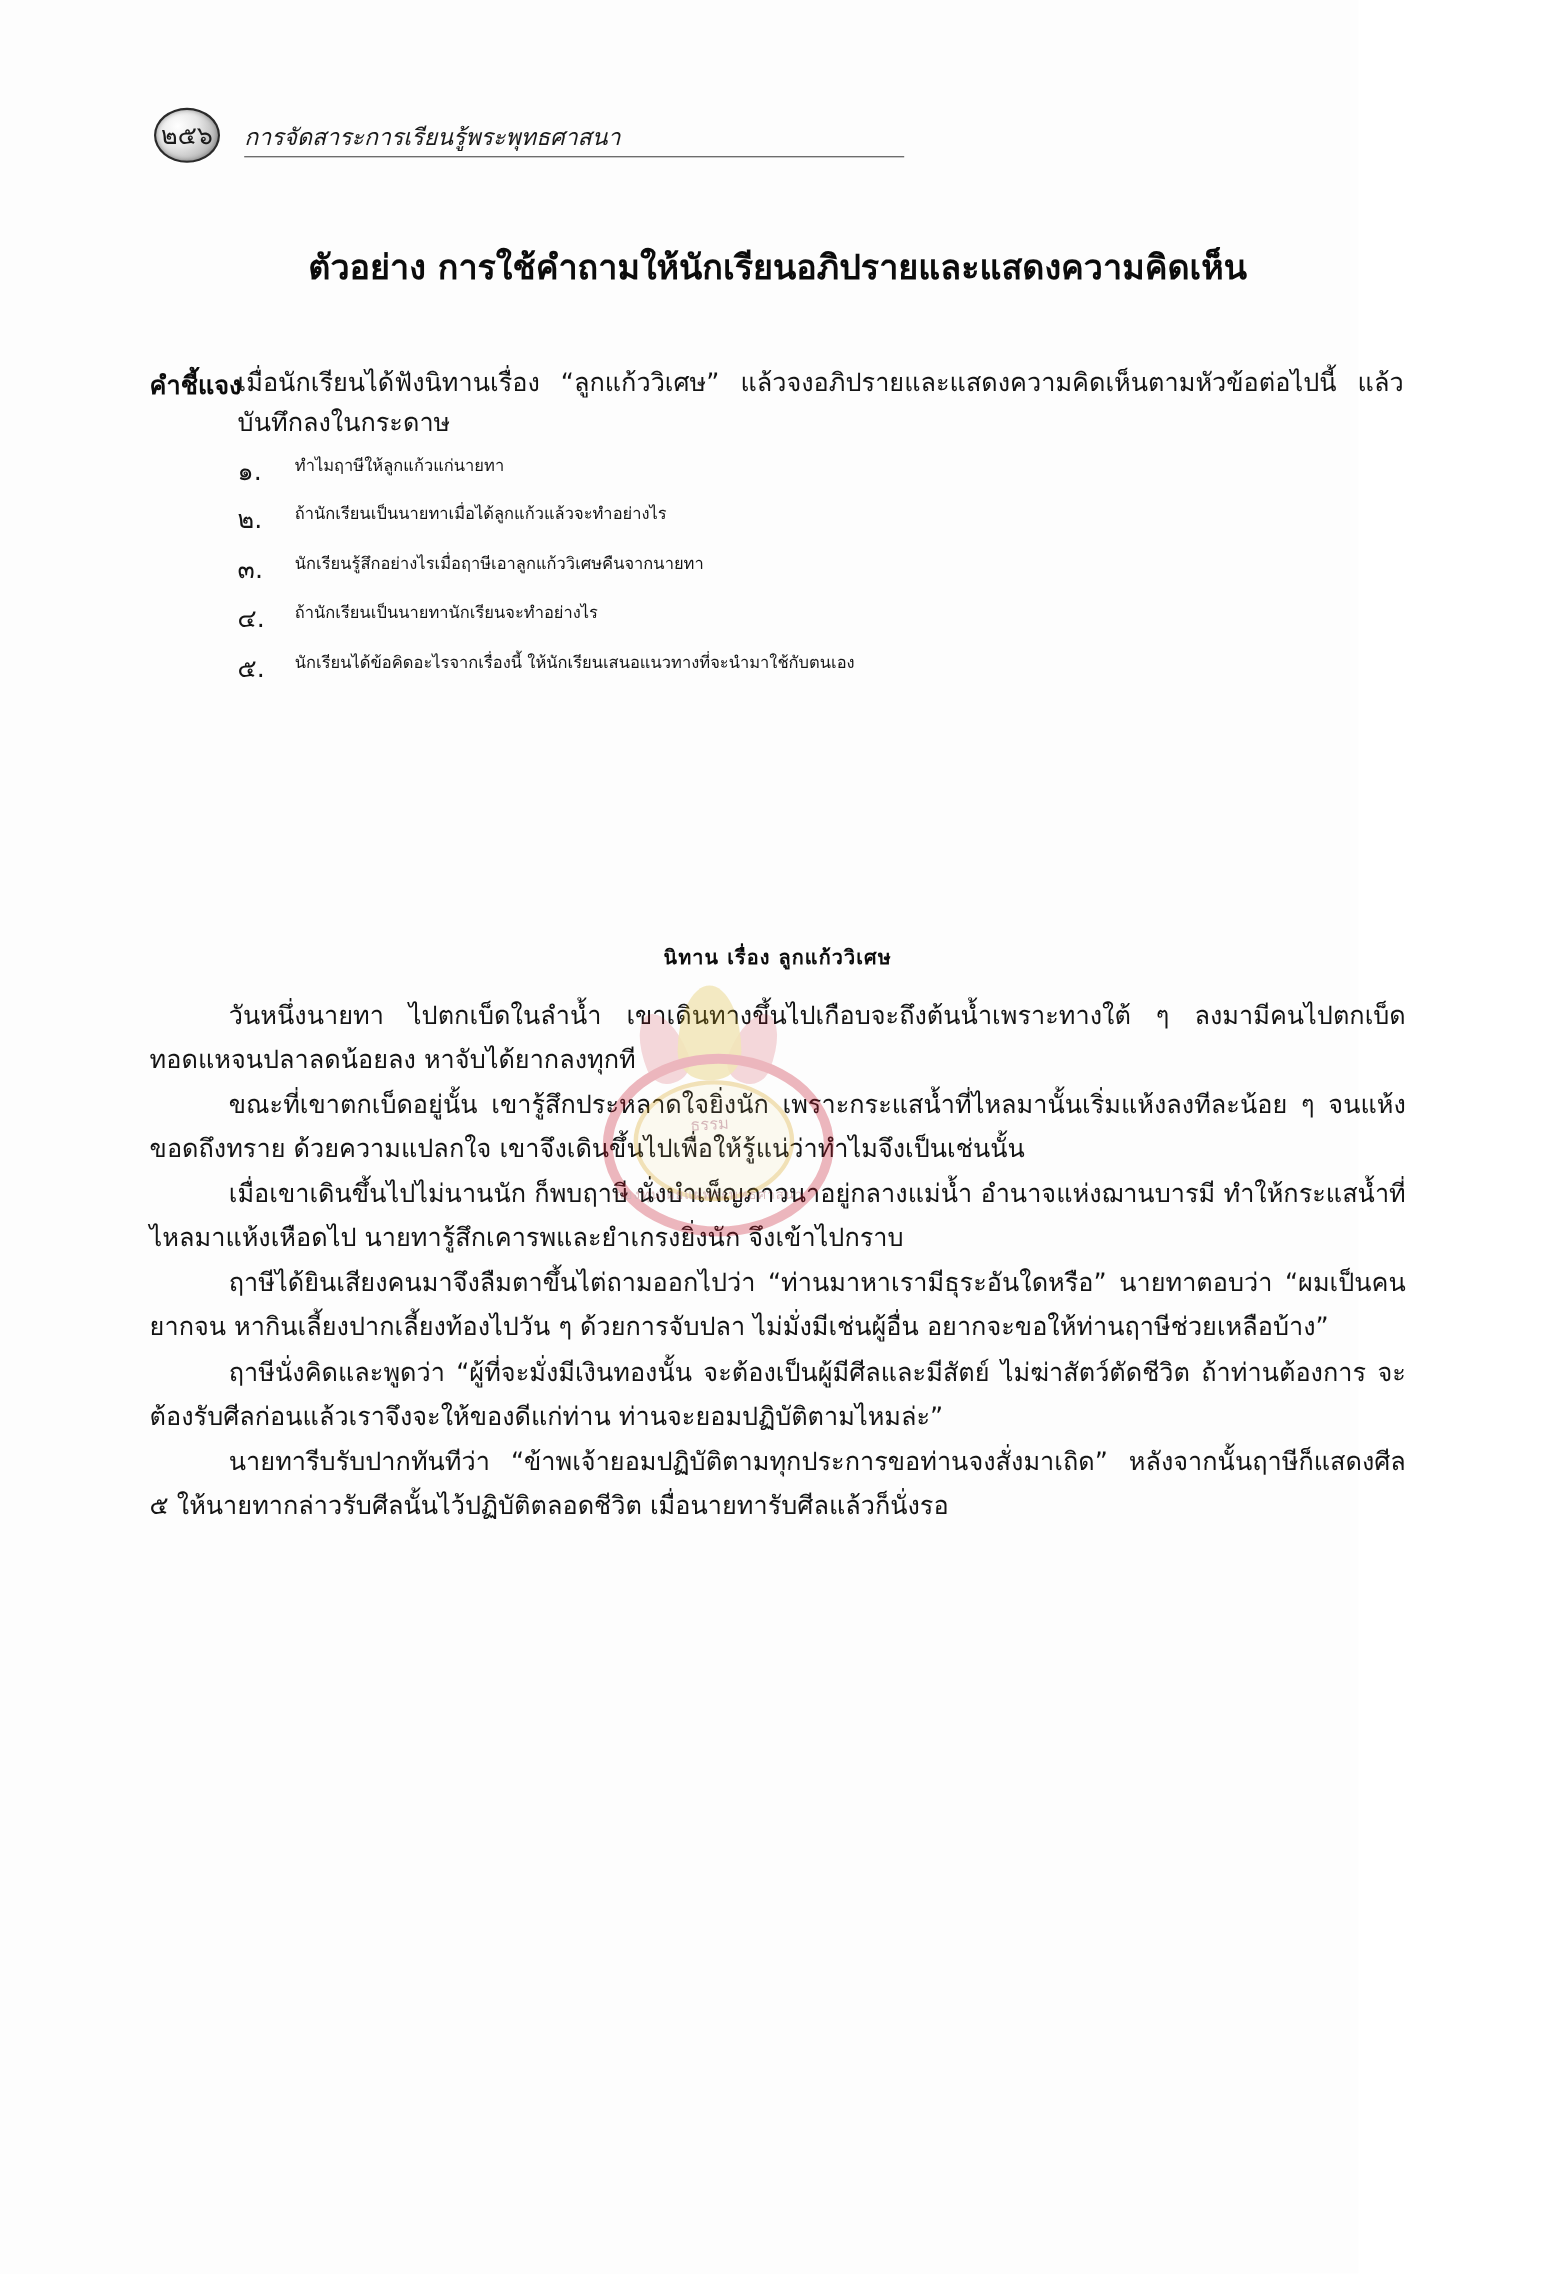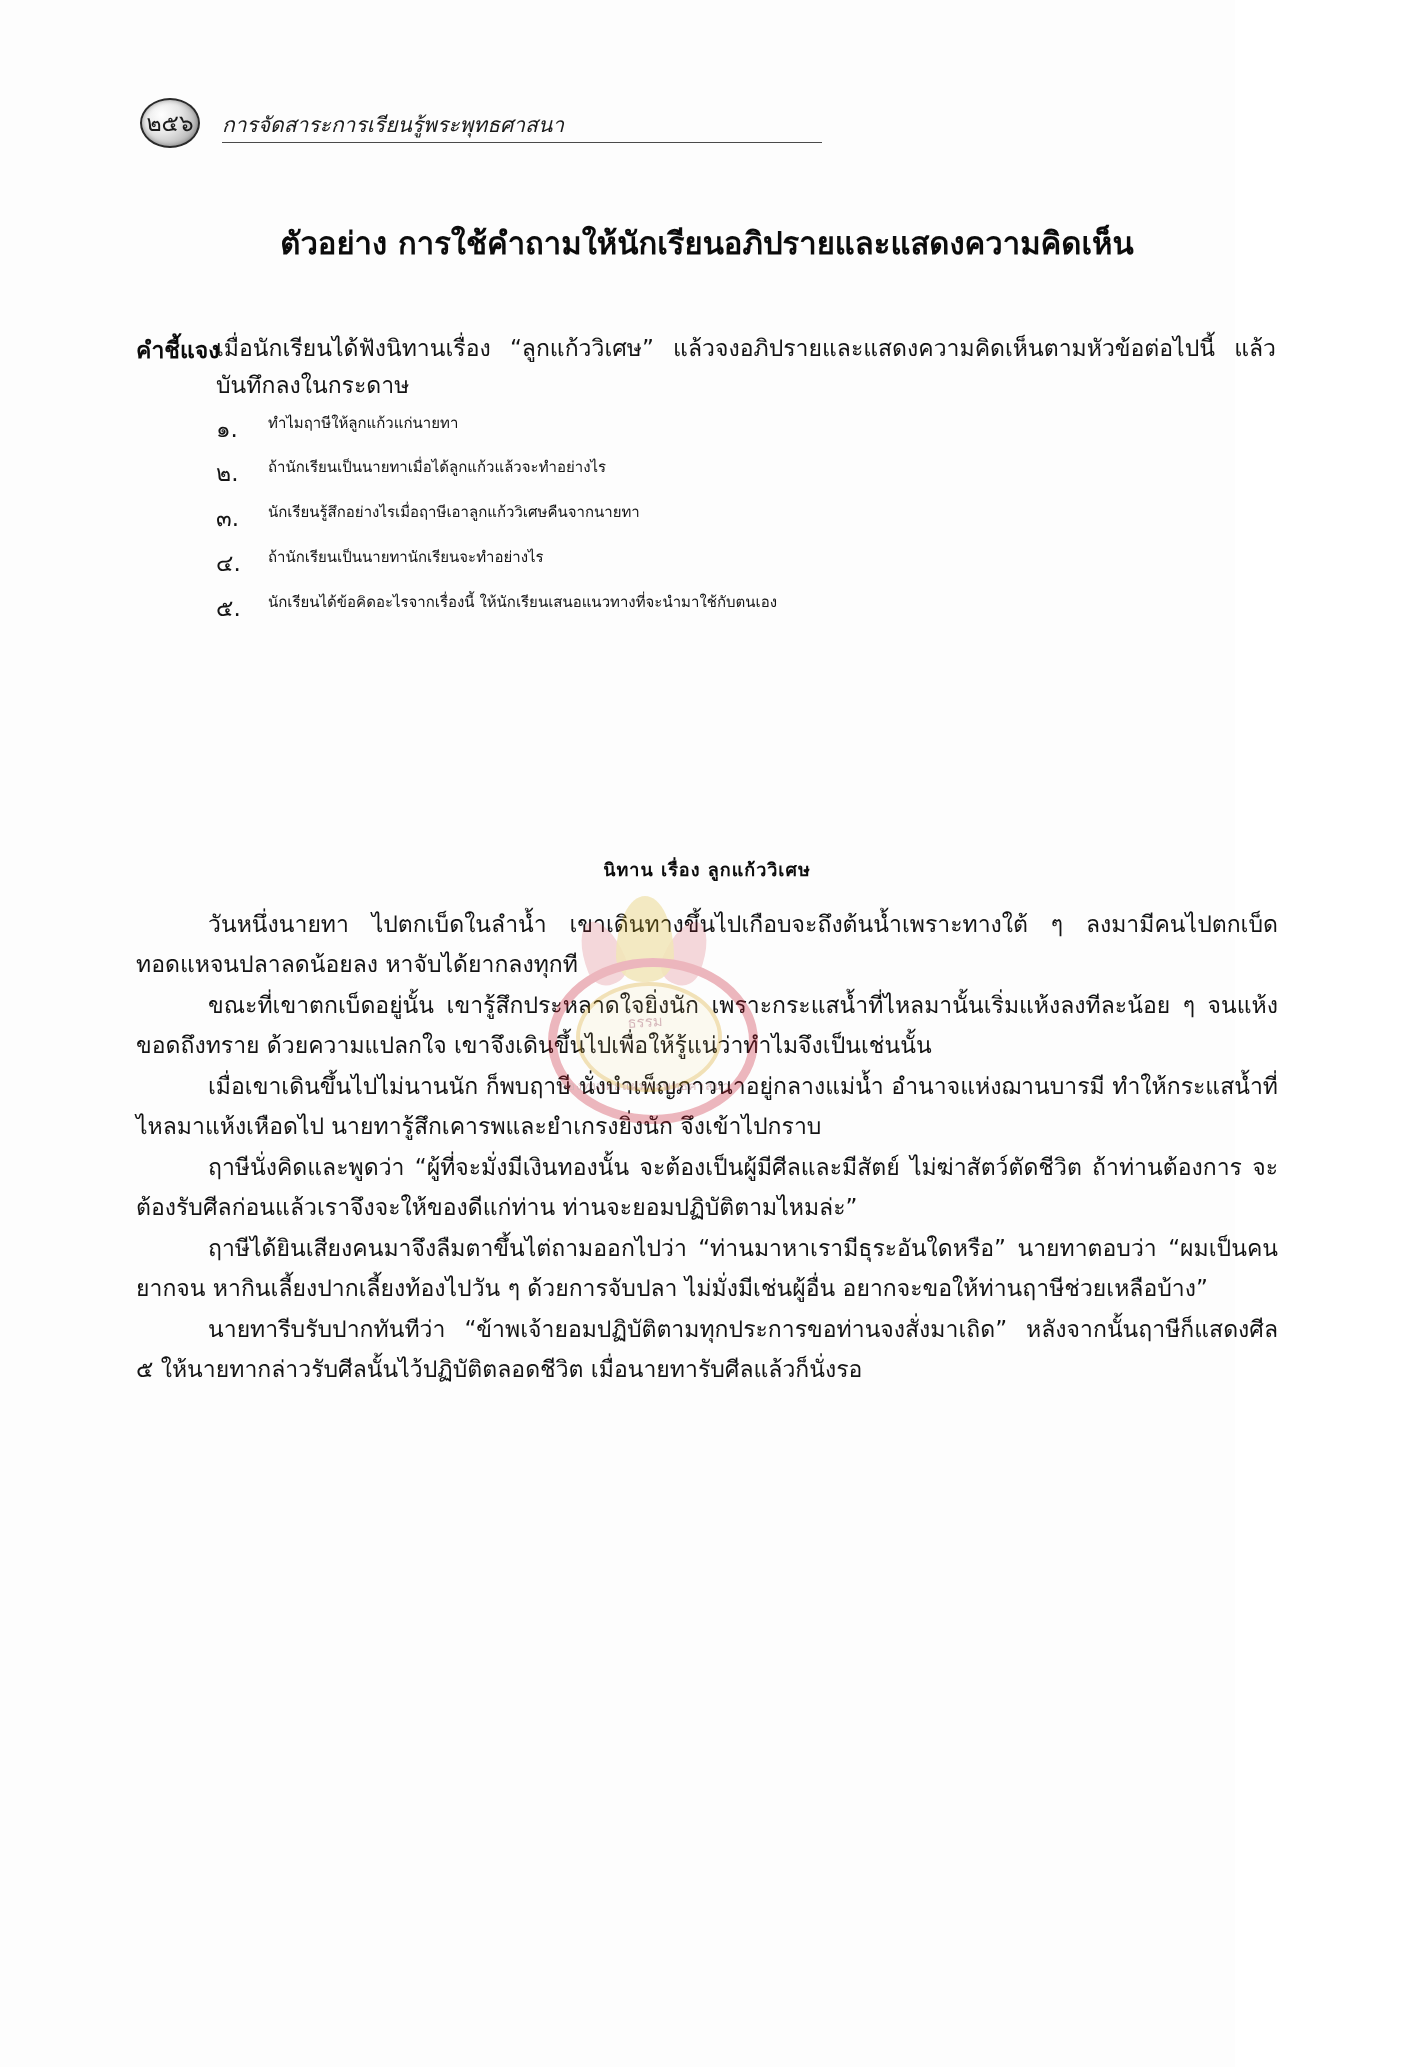--- a/index.html
+++ b/index.html
@@ -274,22 +274,22 @@
       </ul>
     </div>
   </div>
 
   <div class="story-title">นิทาน  เรื่อง  ลูกแก้ววิเศษ</div>
 
   <div class="story-body">
     <p>วันหนึ่งนายทา   ไปตกเบ็ดในลำน้ำ   เขาเดินทางขึ้นไปเกือบจะถึงต้นน้ำเพราะทางใต้ ๆ ลงมามีคนไปตกเบ็ด ทอดแหจนปลาลดน้อยลง หาจับได้ยากลงทุกที</p>
     <p>ขณะที่เขาตกเบ็ดอยู่นั้น  เขารู้สึกประหลาดใจยิ่งนัก  เพราะกระแสน้ำที่ไหลมานั้นเริ่มแห้งลงทีละน้อย ๆ  จนแห้งขอดถึงทราย  ด้วยความแปลกใจ  เขาจึงเดินขึ้นไปเพื่อให้รู้แน่ว่าทำไมจึงเป็นเช่นนั้น</p>
     <p>เมื่อเขาเดินขึ้นไปไม่นานนัก  ก็พบฤาษี  นั่งบำเพ็ญภาวนาอยู่กลางแม่น้ำ  อำนาจแห่งฌานบารมี  ทำให้กระแสน้ำที่ไหลมาแห้งเหือดไป  นายทารู้สึกเคารพและยำเกรงยิ่งนัก จึงเข้าไปกราบ</p>
+    <p>ฤาษีได้ยินเสียงคนมาจึงลืมตาขึ้นไต่ถามออกไปว่า   “ท่านมาหาเรามีธุระอันใดหรือ” นายทาตอบว่า “ผมเป็นคนยากจน หากินเลี้ยงปากเลี้ยงท้องไปวัน ๆ ด้วยการจับปลา ไม่มั่งมีเช่นผู้อื่น  อยากจะขอให้ท่านฤาษีช่วยเหลือบ้าง”</p>
     <p>ฤาษีนั่งคิดและพูดว่า “ผู้ที่จะมั่งมีเงินทองนั้น จะต้องเป็นผู้มีศีลและมีสัตย์ ไม่ฆ่าสัตว์ตัดชีวิต ถ้าท่านต้องการ จะต้องรับศีลก่อนแล้วเราจึงจะให้ของดีแก่ท่าน  ท่านจะยอมปฏิบัติตามไหมล่ะ”</p>
-    <p>ฤาษีได้ยินเสียงคนมาจึงลืมตาขึ้นไต่ถามออกไปว่า   “ท่านมาหาเรามีธุระอันใดหรือ” นายทาตอบว่า “ผมเป็นคนยากจน หากินเลี้ยงปากเลี้ยงท้องไปวัน ๆ ด้วยการจับปลา ไม่มั่งมีเช่นผู้อื่น  อยากจะขอให้ท่านฤาษีช่วยเหลือบ้าง”</p>
     <p>นายทารีบรับปากทันทีว่า   “ข้าพเจ้ายอมปฏิบัติตามทุกประการขอท่านจงสั่งมาเถิด” หลังจากนั้นฤาษีก็แสดงศีล  ๕  ให้นายทากล่าวรับศีลนั้นไว้ปฏิบัติตลอดชีวิต  เมื่อนายทารับศีลแล้วก็นั่งรอ</p>
   </div>
 
   <div class="watermark">
     <div class="wm-flame l"></div>
     <div class="wm-flame r"></div>
     <div class="wm-flame"></div>
     <div class="wm-ring"></div>
     <div class="wm-inner"></div>
     <div class="wm-text">ธรรม</div>

